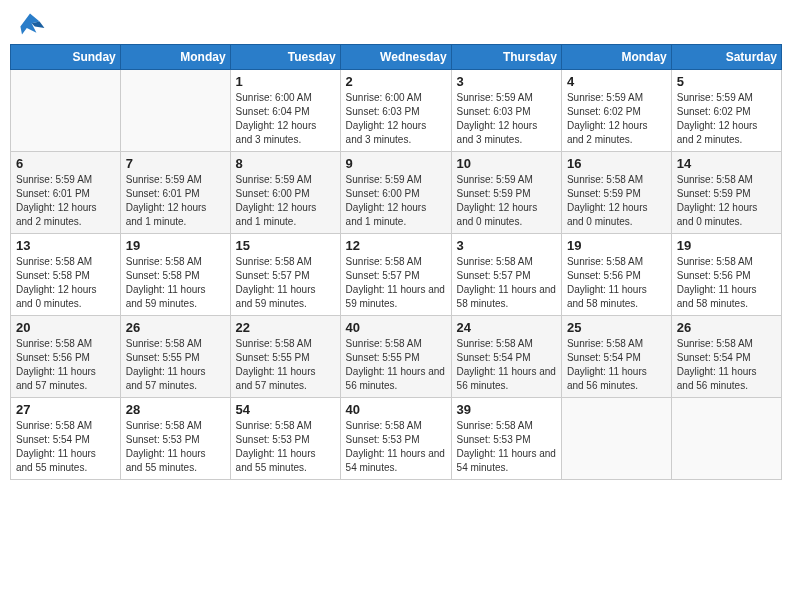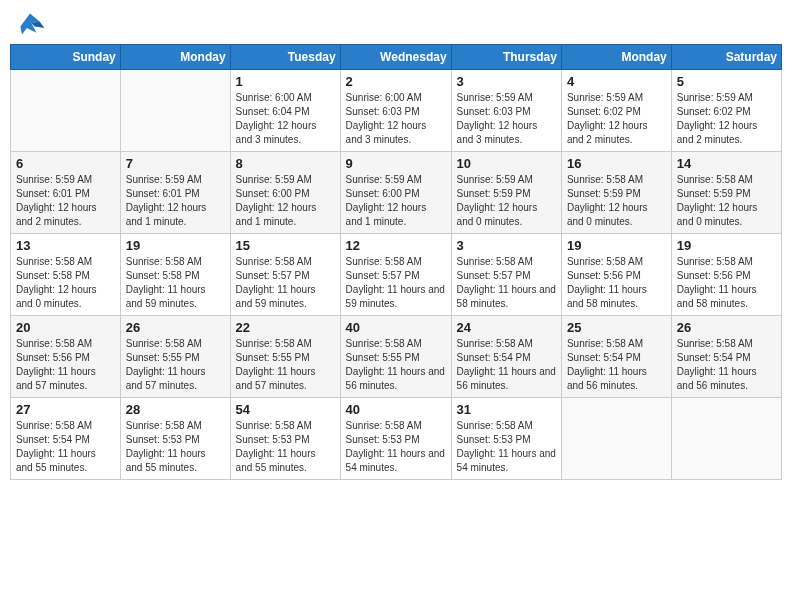--- a/index.html
+++ b/index.html
@@ -308,21 +308,21 @@
 Sunset: 5:53 PM
 Daylight: 11 hours and 55 minutes.</div>
         </td>
         <td>
           <span class="day-number">40</span>
           <div class="day-info">Sunrise: 5:58 AM
 Sunset: 5:53 PM
 Daylight: 11 hours and 54 minutes.</div>
         </td>
         <td>
-          <span class="day-number">31</span>
+          <span class="day-number">39</span>
           <div class="day-info">Sunrise: 5:58 AM
 Sunset: 5:53 PM
 Daylight: 11 hours and 54 minutes.</div>
         </td>
         <td class="empty"></td>
         <td class="empty"></td>
       </tr>
     </tbody>
 </table>
 

